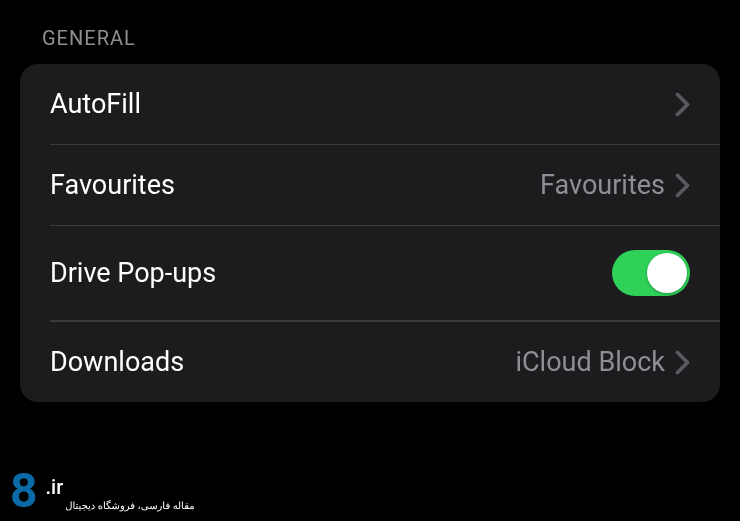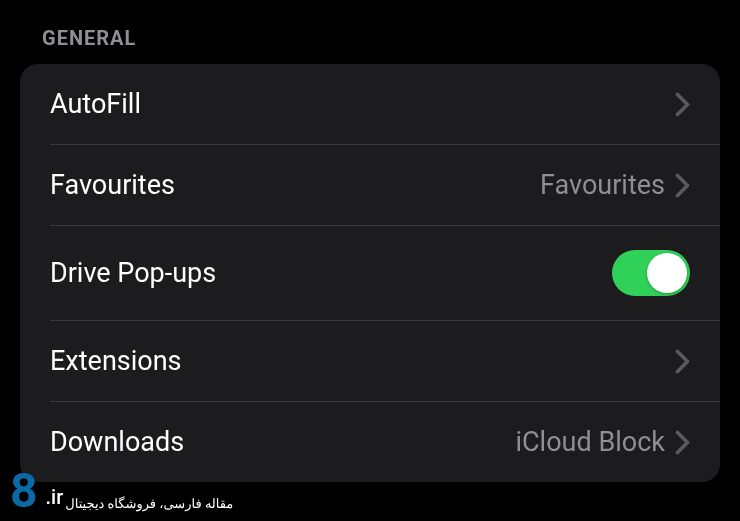--- a/index.html
+++ b/index.html
@@ -14,21 +14,21 @@
       background: #000;
       padding: 8px 20px;
       position: relative;
       overflow: hidden;
     }
     .section-header {
       color: #8e8e93;
       font-size: 20px;
       letter-spacing: 1px;
       padding: 18px 22px 8px;
-      font-weight: 700;
+      font-weight: 400;
     }
     .settings-group {
       background: #1c1c1e;
       border-radius: 18px;
       margin-top: 6px;
     }
     .row {
       display: flex;
       align-items: center;
       justify-content: space-between;
@@ -96,25 +96,25 @@
       color: #0b6aa5;
     }
     .wm-idat {
       color: #64c4de;
     }
     .wm-ir {
       color: #fff;
       font-size: 20px;
       font-weight: 500;
       margin-left: 6px;
-      margin-bottom: 6px;
+      margin-bottom: 16px;
     }
     .wm-tag {
       color: #fff;
-      font-size: 13px;
+      font-size: 10px;
       margin-bottom: 4px;
       direction: rtl;
     }
   </style>
 </head>
 <body>
 
 <div class="section-header">GENERAL</div>
 
 <div class="settings-group">
@@ -143,28 +143,20 @@
   <div class="row">
     <span class="row-label">Drive Pop-ups</span>
     <div class="row-right">
       <div class="toggle">
         <div class="toggle-knob"></div>
       </div>
     </div>
   </div>
   <div class="separator"></div>
 
-  <div class="row">
-    <span class="row-label">Extensions</span>
-    <div class="row-right">
-      <svg class="chevron" width="15" height="25" viewBox="0 0 12 20">
-          <path d="M2 2 L10 10 L2 18" stroke="currentColor" stroke-width="3" fill="none" stroke-linecap="round" stroke-linejoin="round"></path>
-        </svg>
-    </div>
-  </div>
   <div class="separator"></div>
 
   <div class="row">
     <span class="row-label">Downloads</span>
     <div class="row-right">
       <span class="row-value">iCloud Block</span>
       <svg class="chevron" width="15" height="25" viewBox="0 0 12 20">
           <path d="M2 2 L10 10 L2 18" stroke="currentColor" stroke-width="3" fill="none" stroke-linecap="round" stroke-linejoin="round"></path>
         </svg>
     </div>

